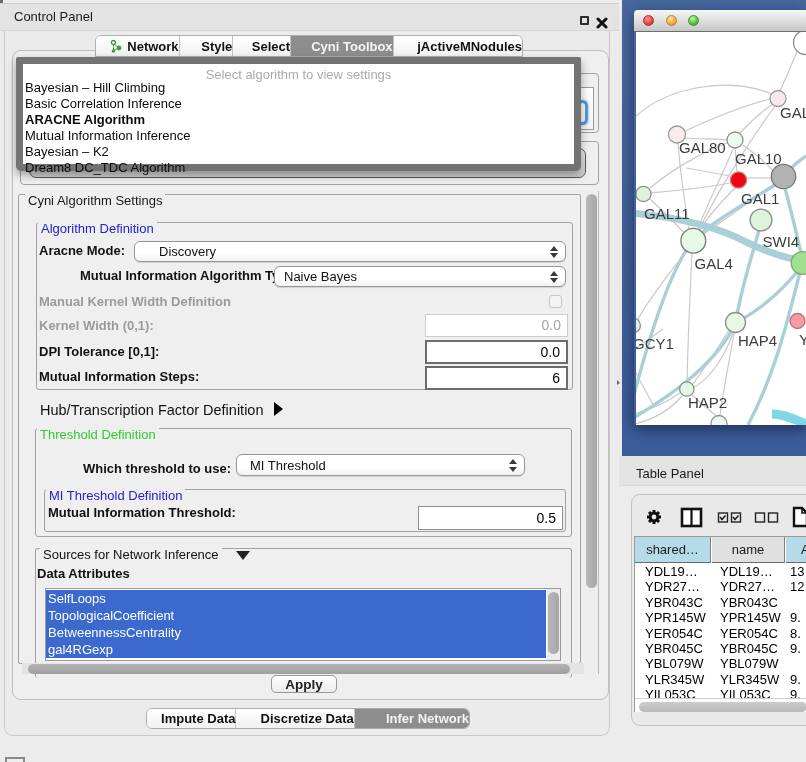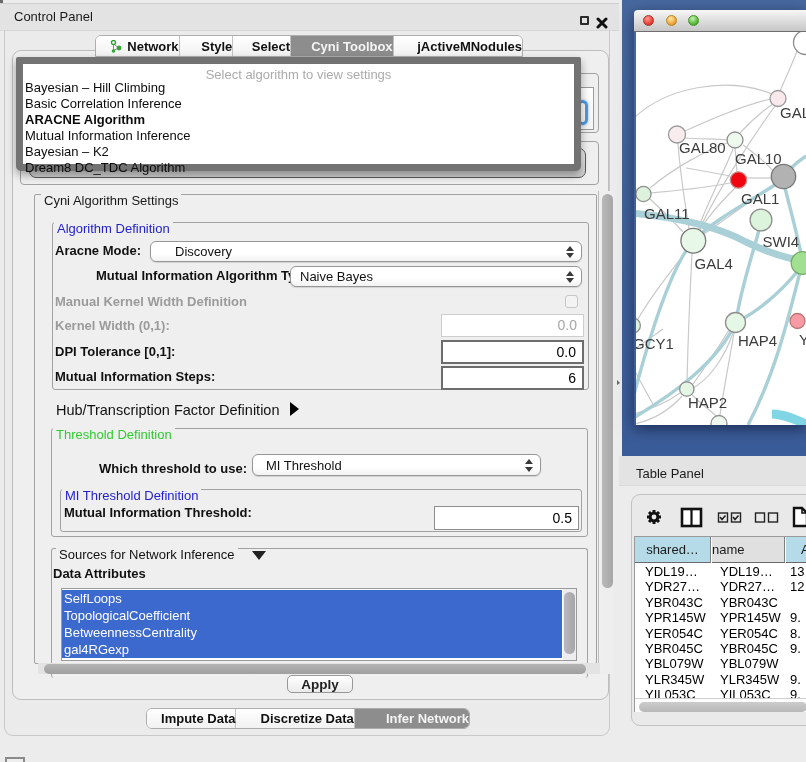--- a/index.html
+++ b/index.html
@@ -94,21 +94,21 @@
   <div id="popup" class="abs">
     <div class="ph">Select algorithm to view settings</div>
     <div class="it" style="top:16px;">Bayesian – Hill Climbing</div>
     <div class="it" style="top:32px;">Basic Correlation Inference</div>
     <div class="it bold" style="top:48px;">ARACNE Algorithm</div>
     <div class="it" style="top:64px;">Mutual Information Inference</div>
     <div class="it" style="top:80px;">Bayesian – K2</div>
     <div class="it" style="top:96px;">Dream8 DC_TDC Algorithm</div>
   </div>
 
-  <div id="settings" class="abs" style="left:16px;top:0;width:619px;height:762px;pointer-events:none;">
+  <div id="settings" class="abs" style="left:0;top:0;width:619px;height:762px;pointer-events:none;">
 
     <div class="gbox" style="left:18px;top:194px;width:563px;height:470px;border-radius:2px;"></div>
     <div class="gtitle" style="left:25px;top:194px;color:#1a1a1a;">Cyni Algorithm Settings</div>
 
     <div class="gbox" style="left:36px;top:222px;width:537px;height:168px;"></div>
     <div class="gtitle" style="left:38px;top:222px;color:#2222cc;">Algorithm Definition</div>
     <div class="lab" style="left:39px;top:243px;">Aracne Mode:</div>
     <div class="combo" style="left:134px;top:241px;width:432px;height:21px;">
         <span class="ct" style="left:24px;">Discovery</span>
       <i class="arr up" style="right:7px;top:4px;"></i>
@@ -287,21 +287,21 @@
         <rect x="124.5" y="19" width="9" height="9" stroke-width="1.4"></rect>
         <rect x="137.5" y="19" width="9" height="9" stroke-width="1.4"></rect>
       </g>
 
       <path d="M163 14 h8 l5 5 v13 h-13 z" fill="#fff" stroke="#111" stroke-width="2.4"></path>
       <path d="M171 14 v5 h5" fill="none" stroke="#111" stroke-width="1.6"></path>
     </svg>
   </div>
   <div id="tbl" class="abs" style="left:634px;top:536px;width:172px;height:176px;background:#fff;border-left:1px solid #9a9a9a;border-top:1px solid #9a9a9a;overflow:hidden;">
     <div class="abs" style="left:0;top:0;height:26px;width:76px;background:#b5dbe9;border-right:1px solid #808080;border-bottom:1px solid #6a6a6a;text-align:center;font-size:13px;color:#1c1c1c;line-height:25px;">shared…</div>
-    <div class="abs" style="left:77px;top:0;height:26px;width:73px;background:#e0e0e0;border-right:1px solid #808080;border-bottom:1px solid #6a6a6a;text-align:left;font-size:13px;color:#1c1c1c;line-height:25px;">name</div>
+    <div class="abs" style="left:77px;top:0;height:26px;width:73px;background:#e0e0e0;border-right:1px solid #808080;border-bottom:1px solid #6a6a6a;text-align:center;font-size:13px;color:#1c1c1c;line-height:25px;">name</div>
     <div class="abs" style="left:151px;top:0;height:26px;width:21px;background:#b5dbe9;border-bottom:1px solid #6a6a6a;font-size:13px;color:#1c1c1c;line-height:25px;padding-left:15px;">A</div>
     <div class="abs" style="left:10px;top:27px;font-size:13px;color:#000;line-height:15.4px;white-space:pre;">YDL19…
 YDR27…
 YBR043C
 YPR145W
 YER054C
 YBR045C
 YBL079W
 YLR345W
 YIL053C</div>

